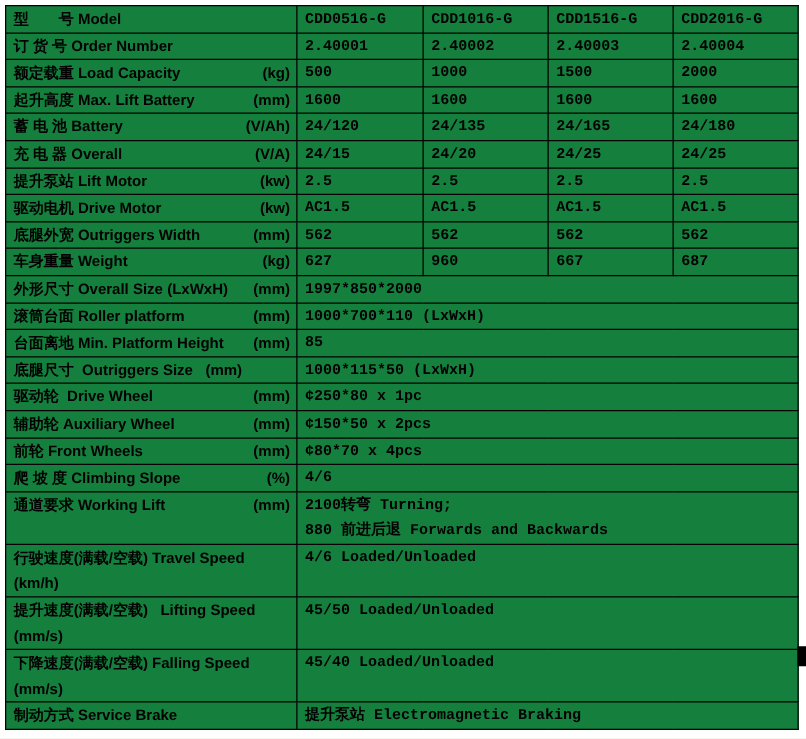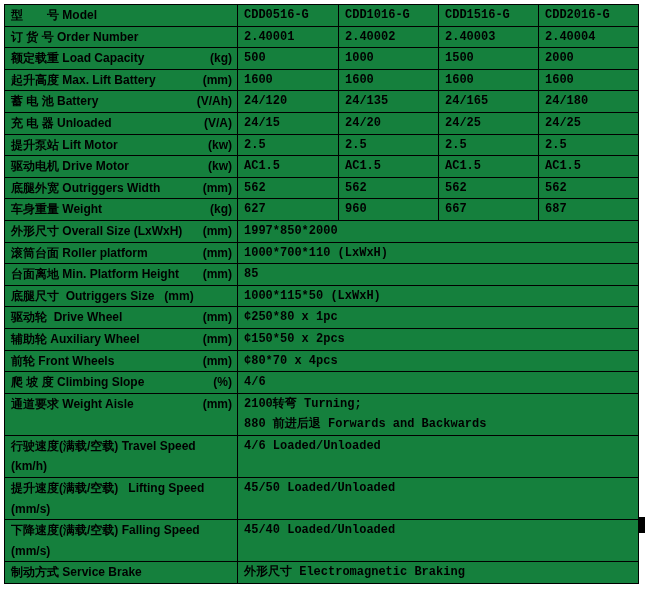--- a/index.html
+++ b/index.html
@@ -93,21 +93,21 @@
           <td class="val">1600</td>
         </tr>
         <tr>
           <td class="lab"><div class="lline"><span class="ltxt">蓄 电 池 Battery</span><span class="lunit">(V/Ah)</span></div></td>
           <td class="val">24/120</td>
           <td class="val">24/135</td>
           <td class="val">24/165</td>
           <td class="val">24/180</td>
         </tr>
         <tr>
-          <td class="lab"><div class="lline"><span class="ltxt">充 电 器 Unloaded</span><span class="lunit">(V/A)</span></div></td>
+          <td class="lab"><div class="lline"><span class="ltxt">充 电 器 Overall</span><span class="lunit">(V/A)</span></div></td>
           <td class="val">24/15</td>
           <td class="val">24/20</td>
           <td class="val">24/25</td>
           <td class="val">24/25</td>
         </tr>
         <tr>
           <td class="lab"><div class="lline"><span class="ltxt">提升泵站 Lift Motor</span><span class="lunit">(kw)</span></div></td>
           <td class="val">2.5</td>
           <td class="val">2.5</td>
           <td class="val">2.5</td>
@@ -160,36 +160,36 @@
         </tr>
         <tr>
           <td class="lab"><div class="lline"><span class="ltxt">前轮 Front Wheels</span><span class="lunit">(mm)</span></div></td>
           <td class="val span" colspan="4"><div>¢80*70 x 4pcs</div></td>
         </tr>
         <tr>
           <td class="lab"><div class="lline"><span class="ltxt">爬 坡 度 Climbing Slope</span><span class="lunit">(%)</span></div></td>
           <td class="val span" colspan="4"><div>4/6</div></td>
         </tr>
         <tr>
-          <td class="lab"><div class="lline"><span class="ltxt">通道要求 Weight Aisle</span><span class="lunit">(mm)</span></div></td>
+          <td class="lab"><div class="lline"><span class="ltxt">通道要求 Working Lift</span><span class="lunit">(mm)</span></div></td>
           <td class="val span" colspan="4"><div>2100转弯 Turning;</div><div>880 前进后退 Forwards and Backwards</div></td>
         </tr>
         <tr>
           <td class="lab"><div class="lline"><span class="ltxt">行驶速度(满载/空载) Travel Speed</span></div><div class="lline"><span class="ltxt">(km/h)</span></div></td>
           <td class="val span" colspan="4"><div>4/6 Loaded/Unloaded</div></td>
         </tr>
         <tr>
           <td class="lab"><div class="lline"><span class="ltxt">提升速度(满载/空载)   Lifting Speed</span></div><div class="lline"><span class="ltxt">(mm/s)</span></div></td>
           <td class="val span" colspan="4"><div>45/50 Loaded/Unloaded</div></td>
         </tr>
         <tr>
           <td class="lab"><div class="lline"><span class="ltxt">下降速度(满载/空载) Falling Speed</span></div><div class="lline"><span class="ltxt">(mm/s)</span></div></td>
           <td class="val span" colspan="4"><div>45/40 Loaded/Unloaded</div></td>
         </tr>
         <tr>
           <td class="lab"><div class="lline"><span class="ltxt">制动方式 Service Brake</span></div></td>
-          <td class="val span" colspan="4"><div>外形尺寸 Electromagnetic Braking</div></td>
+          <td class="val span" colspan="4"><div>提升泵站 Electromagnetic Braking</div></td>
         </tr>
       </tbody>
   </table>
 </div>
 
 <div class="marker"></div>
 
 </body></html>

